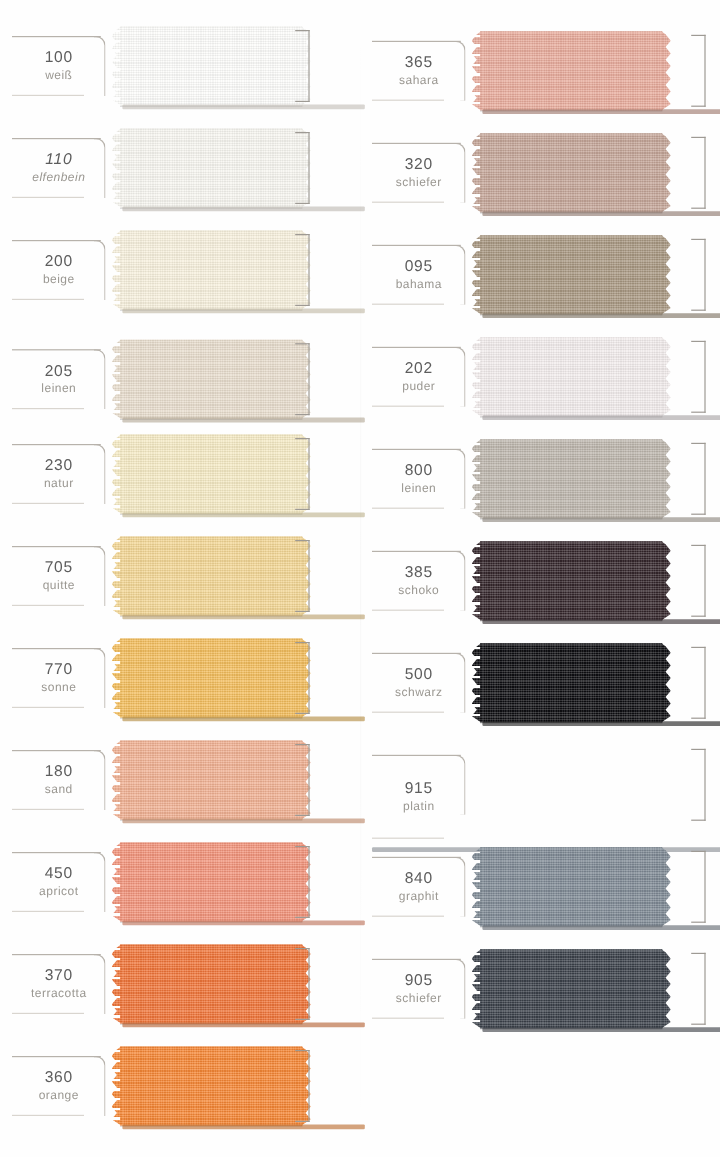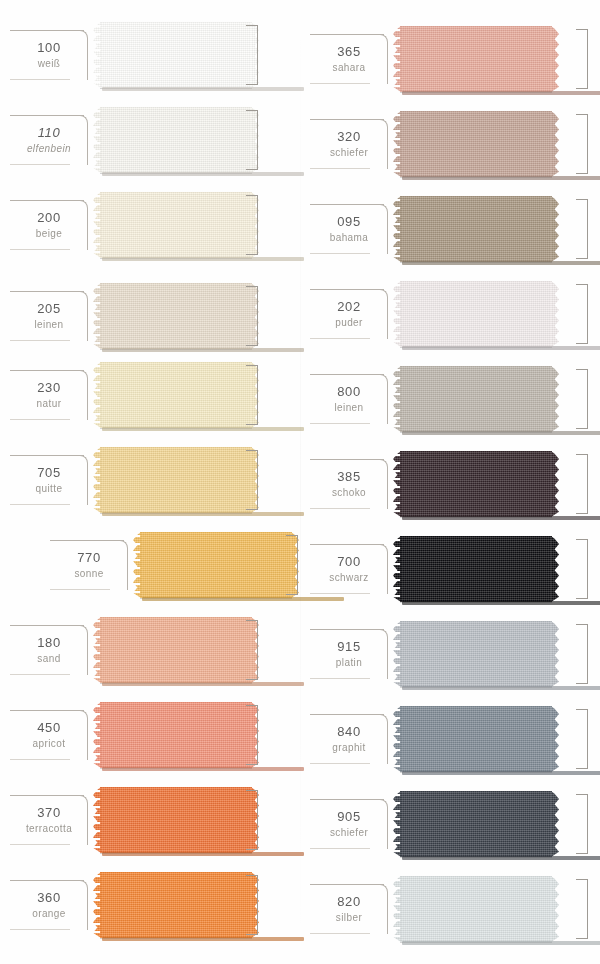--- a/index.html
+++ b/index.html
@@ -236,21 +236,21 @@
           <span class="label-line-bottom"></span>
           <span class="code">705</span>
           <span class="name">quitte</span>
         </div>
         <div class="swatch-wrap">
           <div class="swatch" title="705 quitte" style="background-color: rgb(243, 214, 148);"></div>
           <div class="swatch-shadow" style="background: rgb(176, 146, 87);"></div>
         </div>
         <div class="bracket" style="top: 3px;"></div>
       </div>
-      <div class="swatch-row" style="top: 532px; height: 66px; margin-left: 40px;">
+      <div class="swatch-row" style="top: 532px; height: 66px;">
         <div class="label-box">
           <span class="label-line-top"></span>
           <span class="label-corner"></span>
           <span class="label-line-bottom"></span>
           <span class="code">770</span>
           <span class="name">sonne</span>
         </div>
         <div class="swatch-wrap">
           <div class="swatch" title="770 sonne" style="background-color: rgb(243, 189, 92);"></div>
           <div class="swatch-shadow" style="background: rgb(168, 122, 37);"></div>
@@ -398,30 +398,30 @@
           <div class="swatch" title="385 schoko" style="background-color: rgb(51, 37, 42);"></div>
           <div class="swatch-shadow" style="background: rgb(27, 18, 22);"></div>
         </div>
         <div class="bracket" style="top: 3px;"></div>
       </div>
       <div class="swatch-row" style="top: 536px; height: 66px;">
         <div class="label-box">
           <span class="label-line-top"></span>
           <span class="label-corner"></span>
           <span class="label-line-bottom"></span>
-          <span class="code">700</span>
+          <span class="code">500</span>
           <span class="name">schwarz</span>
         </div>
         <div class="swatch-wrap">
           <div class="swatch" title="900 schwarz" style="background-color: rgb(13, 13, 17);"></div>
           <div class="swatch-shadow" style="background: rgb(0, 0, 0);"></div>
         </div>
         <div class="bracket" style="top: 3px;"></div>
       </div>
-      <div class="swatch-row" style="top: 621px; height: 66px;">
+      <div class="swatch-row" style="top: 621px; height: 66px; flex-direction: column;">
         <div class="label-box">
           <span class="label-line-top"></span>
           <span class="label-corner"></span>
           <span class="label-line-bottom"></span>
           <span class="code">915</span>
           <span class="name">platin</span>
         </div>
         <div class="swatch-wrap">
           <div class="swatch" title="915 platin" style="background-color: rgb(185, 190, 196);"></div>
           <div class="swatch-shadow" style="background: rgb(120, 126, 133);"></div>
@@ -449,28 +449,14 @@
           <span class="label-line-bottom"></span>
           <span class="code">905</span>
           <span class="name">schiefer</span>
         </div>
         <div class="swatch-wrap">
           <div class="swatch" title="905 schiefer" style="background-color: rgb(58, 64, 73);"></div>
           <div class="swatch-shadow" style="background: rgb(32, 37, 43);"></div>
         </div>
         <div class="bracket" style="top: 3px;"></div>
       </div>
-      <div class="swatch-row" style="top: 876px; height: 66px;">
-        <div class="label-box">
-          <span class="label-line-top"></span>
-          <span class="label-corner"></span>
-          <span class="label-line-bottom"></span>
-          <span class="code">820</span>
-          <span class="name">silber</span>
-        </div>
-        <div class="swatch-wrap">
-          <div class="swatch" title="820 silber" style="background-color: rgb(221, 227, 228);"></div>
-          <div class="swatch-shadow" style="background: rgb(147, 154, 156);"></div>
-        </div>
-        <div class="bracket" style="top: 3px;"></div>
-      </div>
     </div>
 </div>
 
 </body></html>

